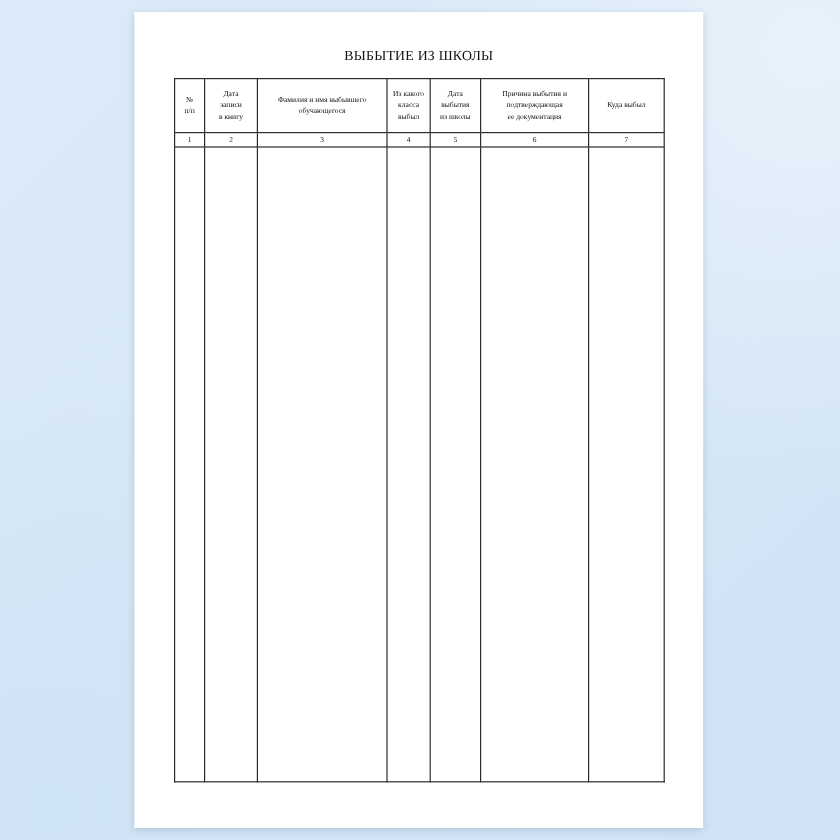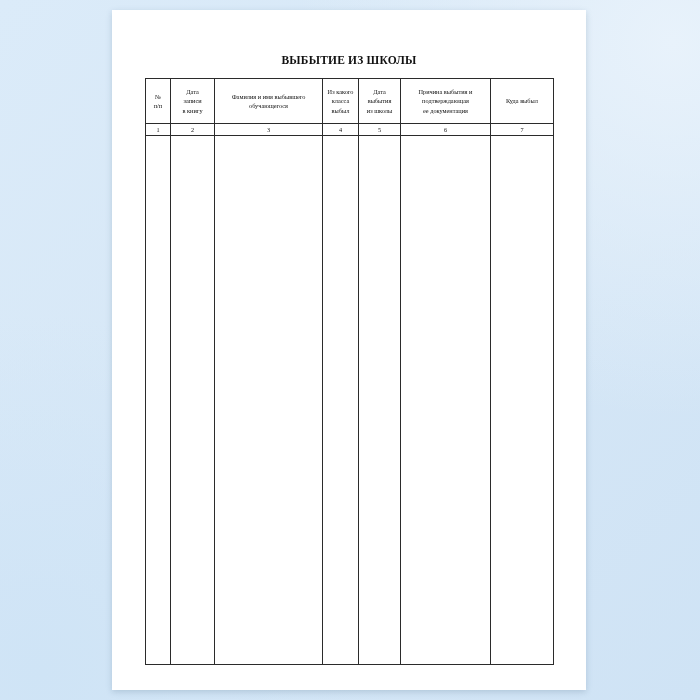--- a/index.html
+++ b/index.html
@@ -38,25 +38,25 @@
   }
   #sheet-inner {
     position: absolute;
     left: 33px;
     top: 27px;
     width: 408px;
     height: 630px;
   }
   #doc-title {
     text-align: center;
-    font-weight: bold;
+    font-weight: normal;
     font-size: 11.5px;
     letter-spacing: 0.2px;
     color: #111;
-    margin: 17px 0 12px 0;
+    margin: 4px 0 12px 0;
     font-family: "Liberation Serif", serif;
   }
   table.reg {
     border-collapse: collapse;
     width: 408px;
     table-layout: fixed;
     color: #111;
   }
   table.reg td, table.reg th {
     border: 1px solid #2b2b2b;

